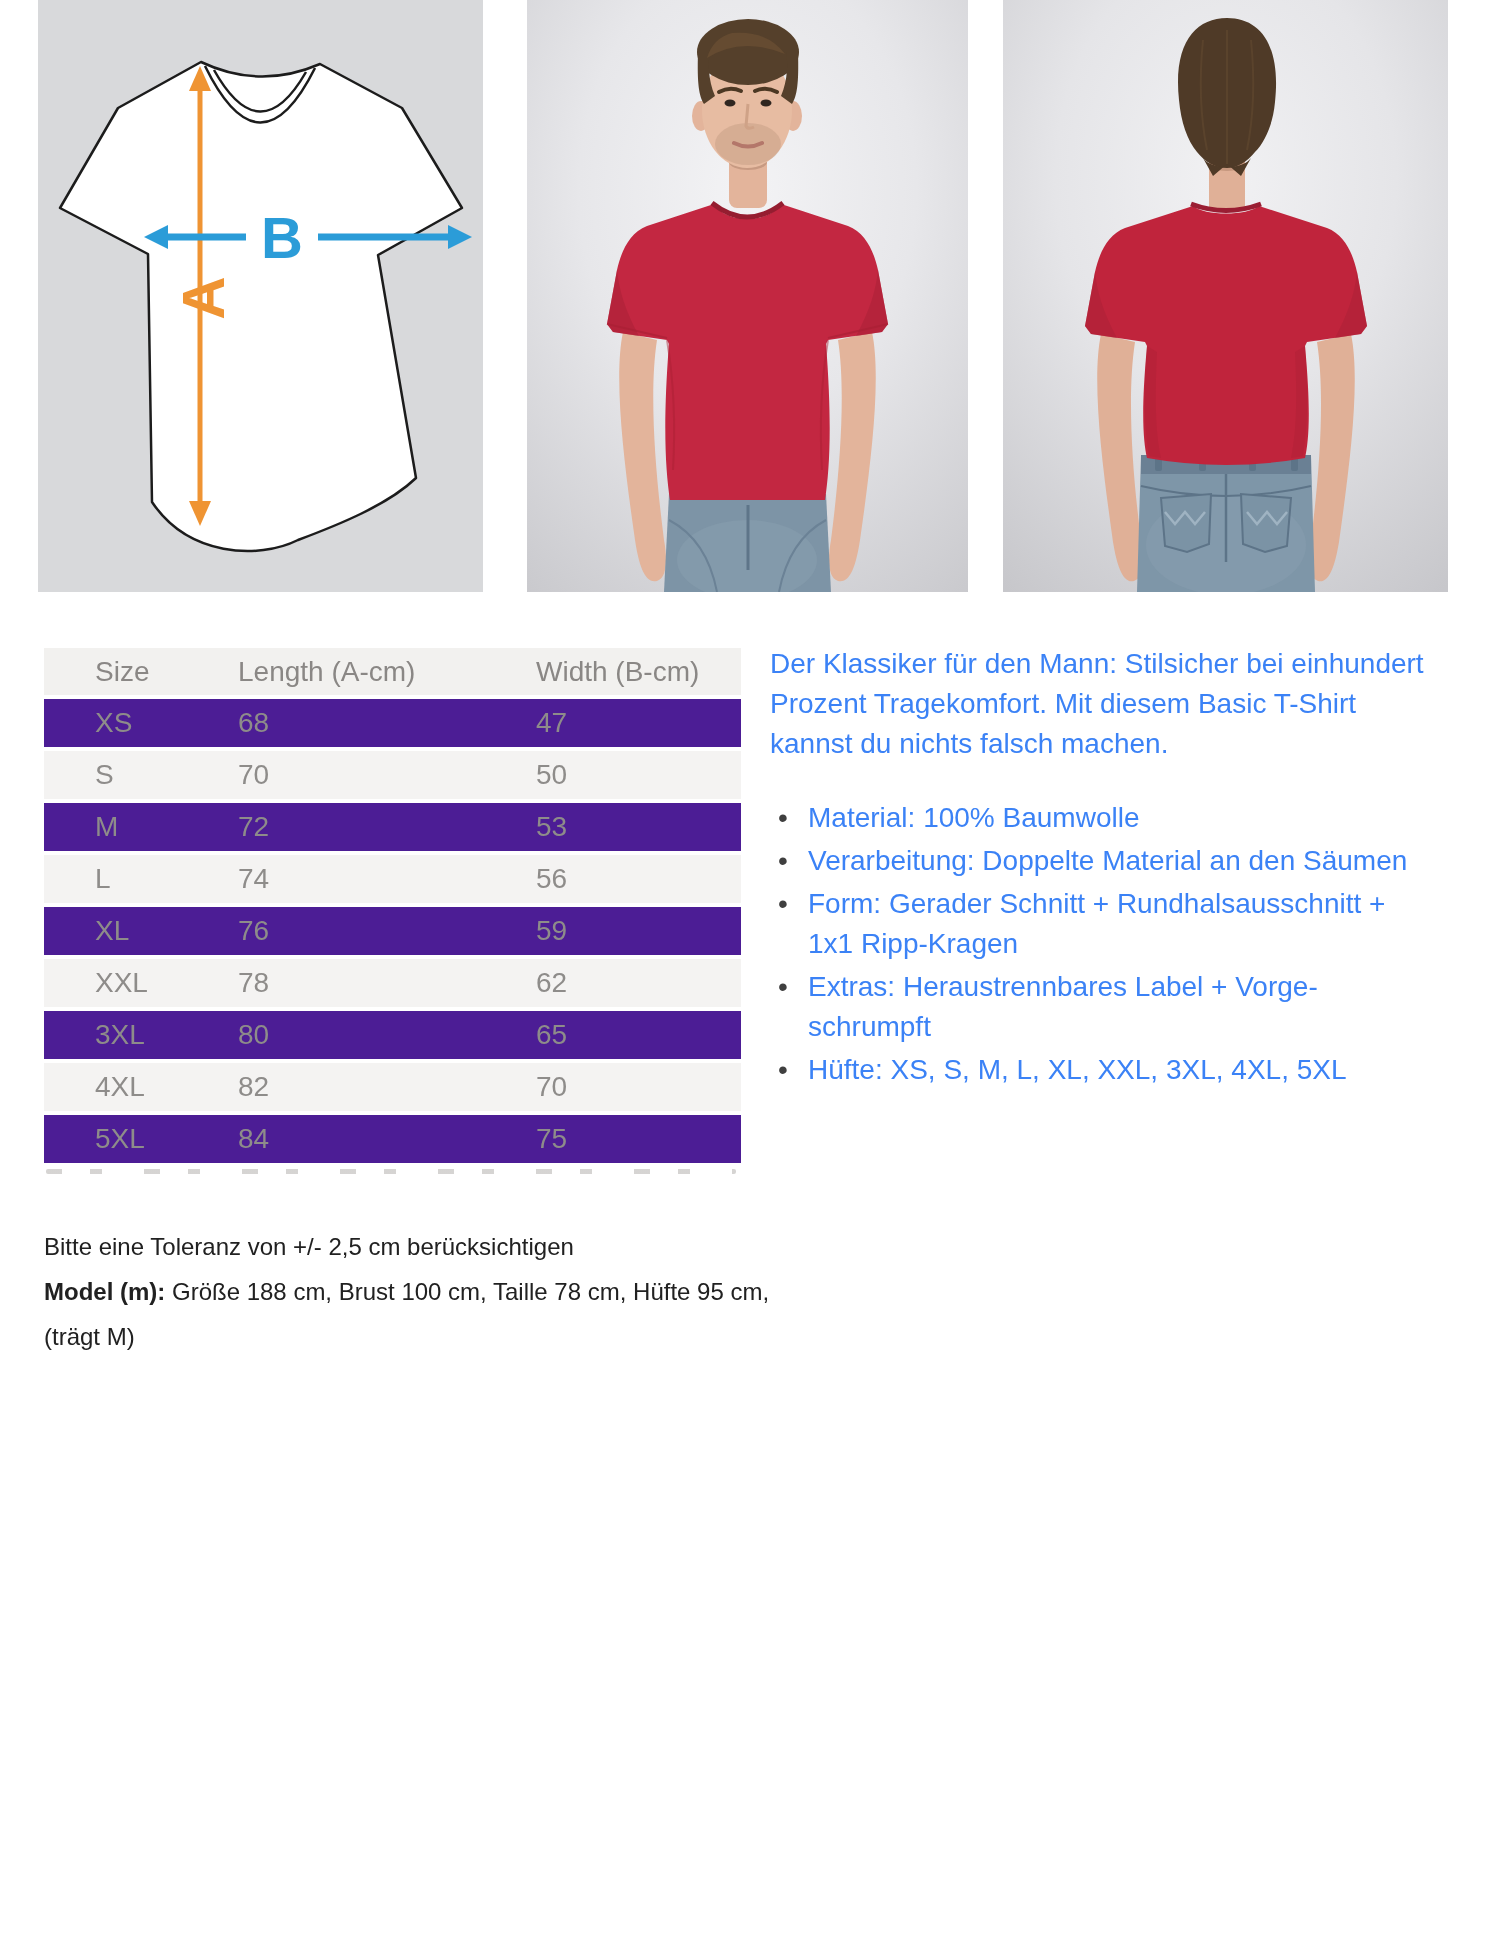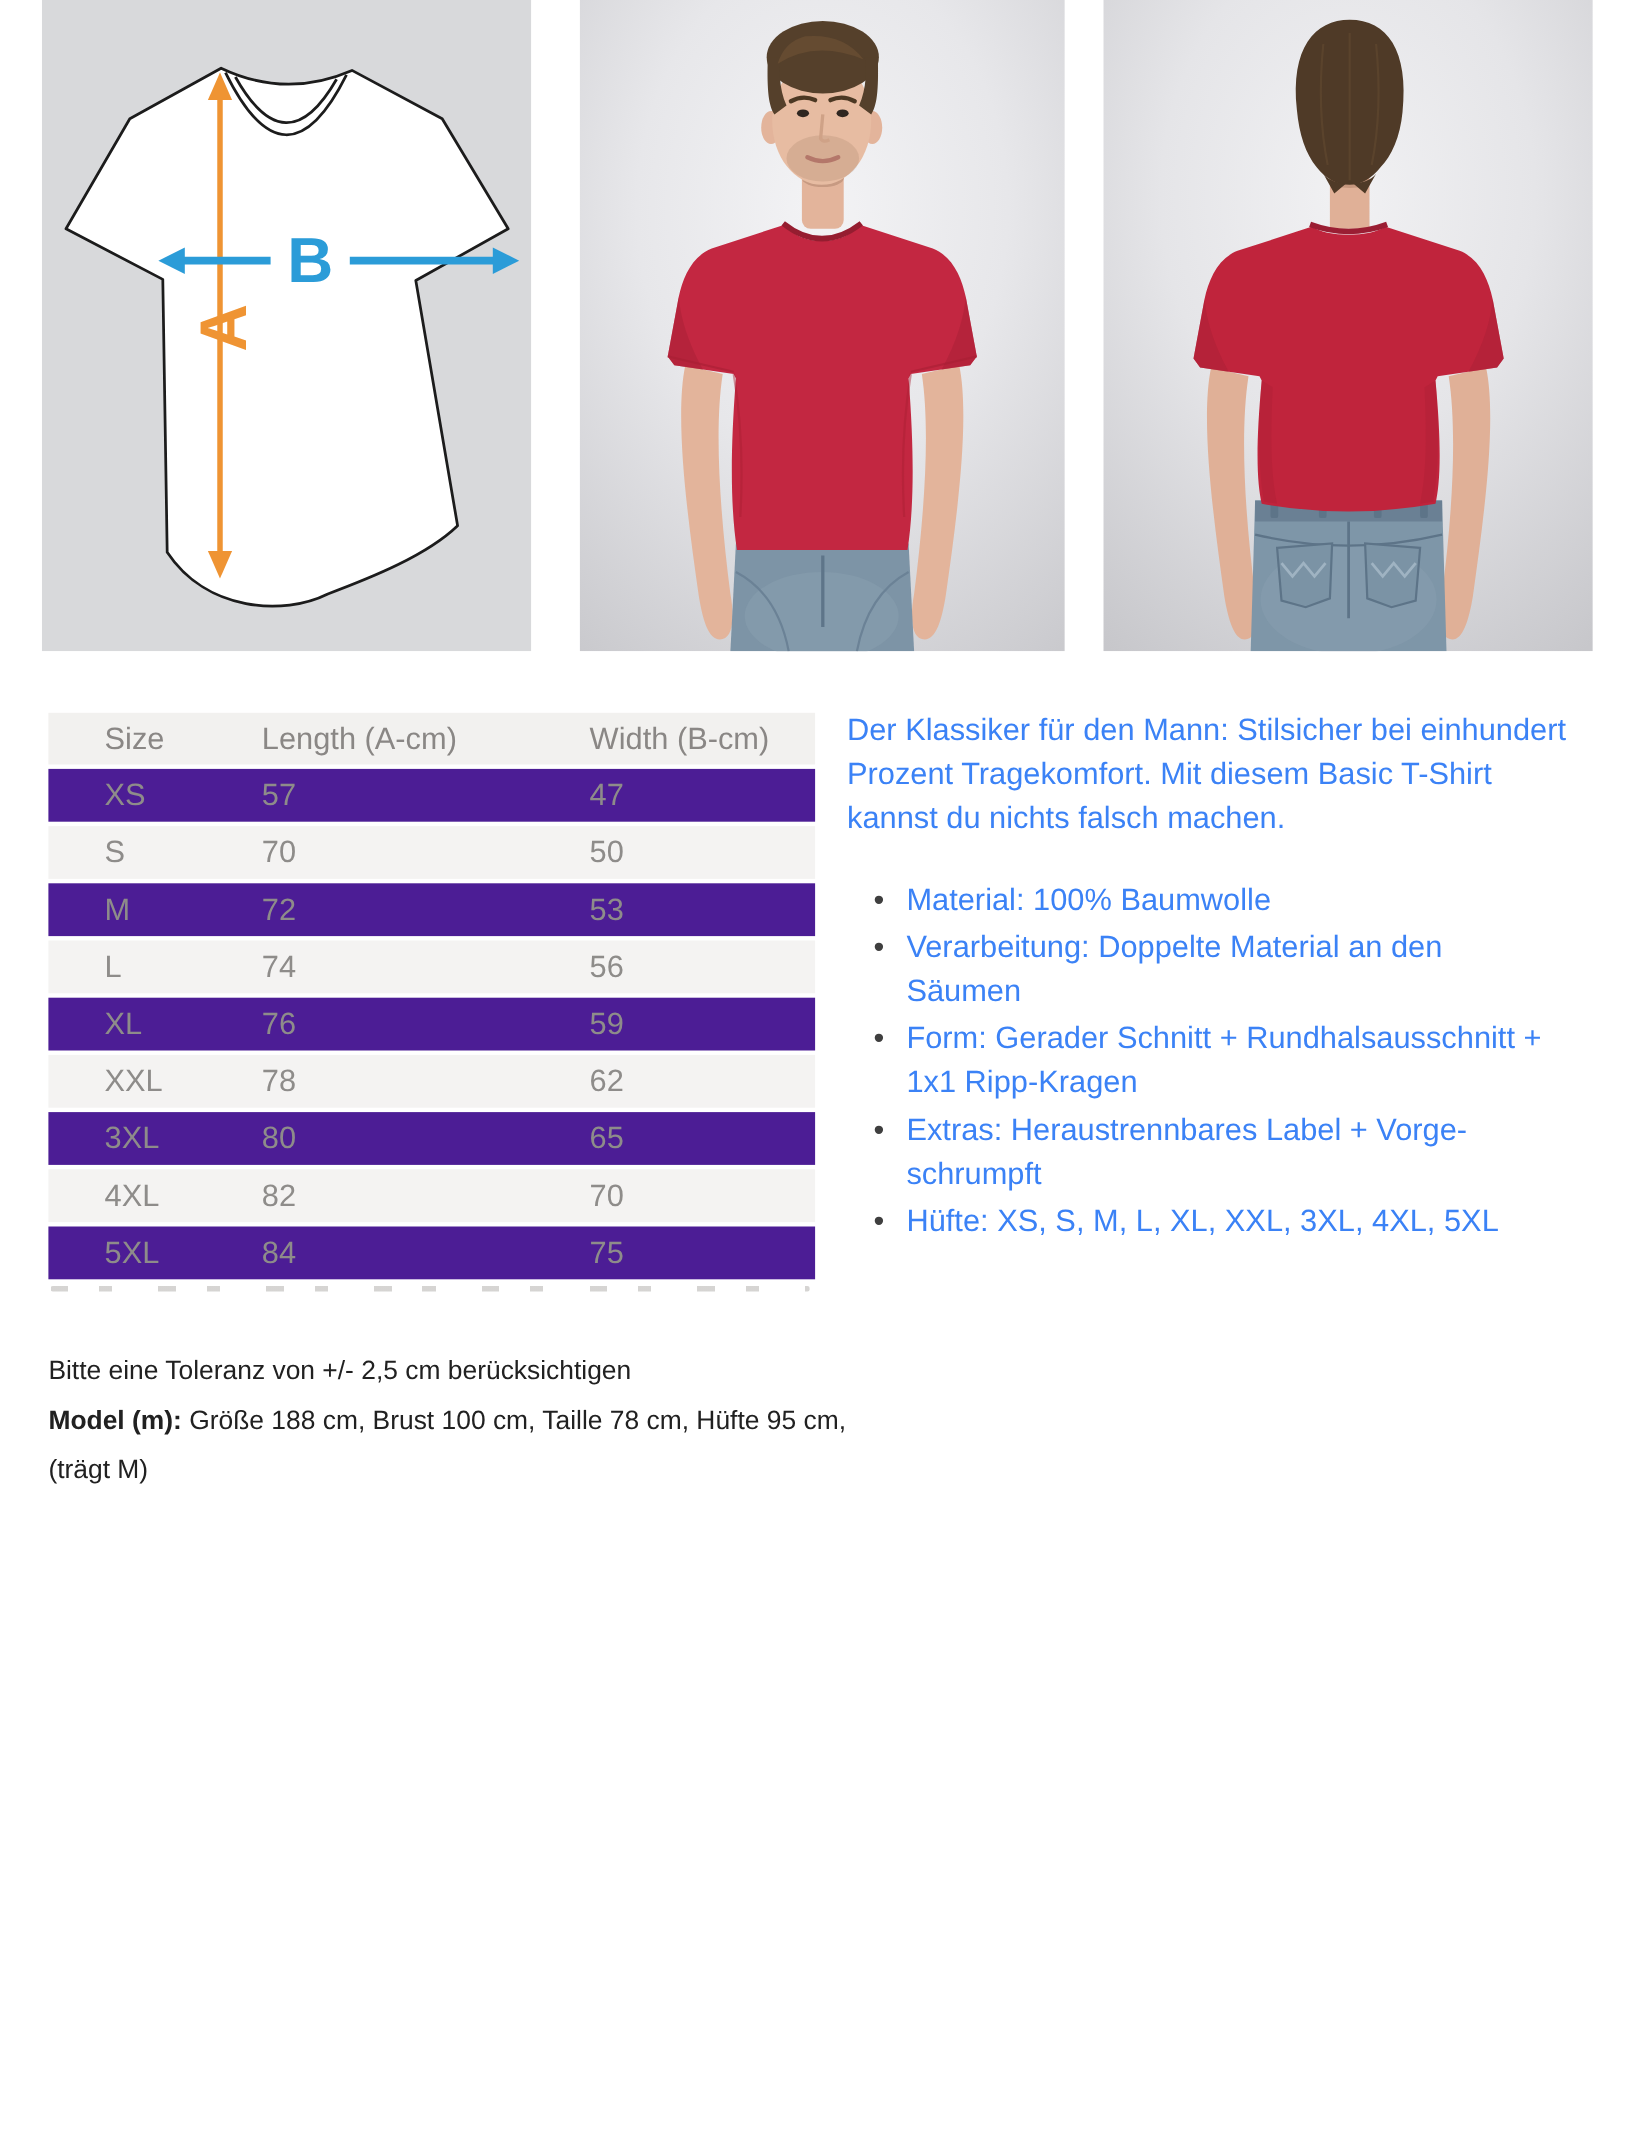--- a/index.html
+++ b/index.html
@@ -18,21 +18,21 @@
   .thead{height:47px;margin-top:0;background:#f2f1ef;color:#8a8785;}
   .c1{padding-left:51px;}
   .c3{padding-left:20px;}
 
   .cutoff-strip{position:absolute;left:46px;top:1169px;width:690px;height:5px;opacity:.75;border-radius:2px;
     background:repeating-linear-gradient(90deg,#c8c6c4 0 16px,transparent 16px 44px,#c8c6c4 44px 56px,transparent 56px 98px);}
 
   
   .description{position:absolute;left:770px;top:644px;width:660px;font-size:28px;line-height:40px;color:#3b82f6;}
   .description .intro{margin:0 0 34px 0;}
-  .description ul{list-style:none;margin:16px;padding:0;}
+  .description ul{list-style:none;margin:0;padding:0;}
   .description li{position:relative;padding-left:38px;margin-bottom:3px;}
   .description li::before{content:"\2022";position:absolute;left:8px;top:0;color:#3f3f3f;}
 
   
   .notes{position:absolute;left:44px;top:1224px;width:755px;font-size:24px;line-height:45px;color:#212121;}
   .notes b{font-weight:700;}
 </style>
 </head>
 <body>
 
@@ -182,21 +182,21 @@
   </div>
 
   <div class="size-table">
     <div class="trow thead">
       <span class="c1">Size</span>
       <span class="c2">Length (A-cm)</span>
       <span class="c3">Width (B-cm)</span>
     </div>
     <div class="trow">
       <span class="c1">XS</span>
-      <span class="c2">57</span>
+      <span class="c2">68</span>
       <span class="c3">47</span>
     </div>
     <div class="trow alt">
       <span class="c1">S</span>
       <span class="c2">70</span>
       <span class="c3">50</span>
     </div>
     <div class="trow">
       <span class="c1">M</span>
       <span class="c2">72</span>

